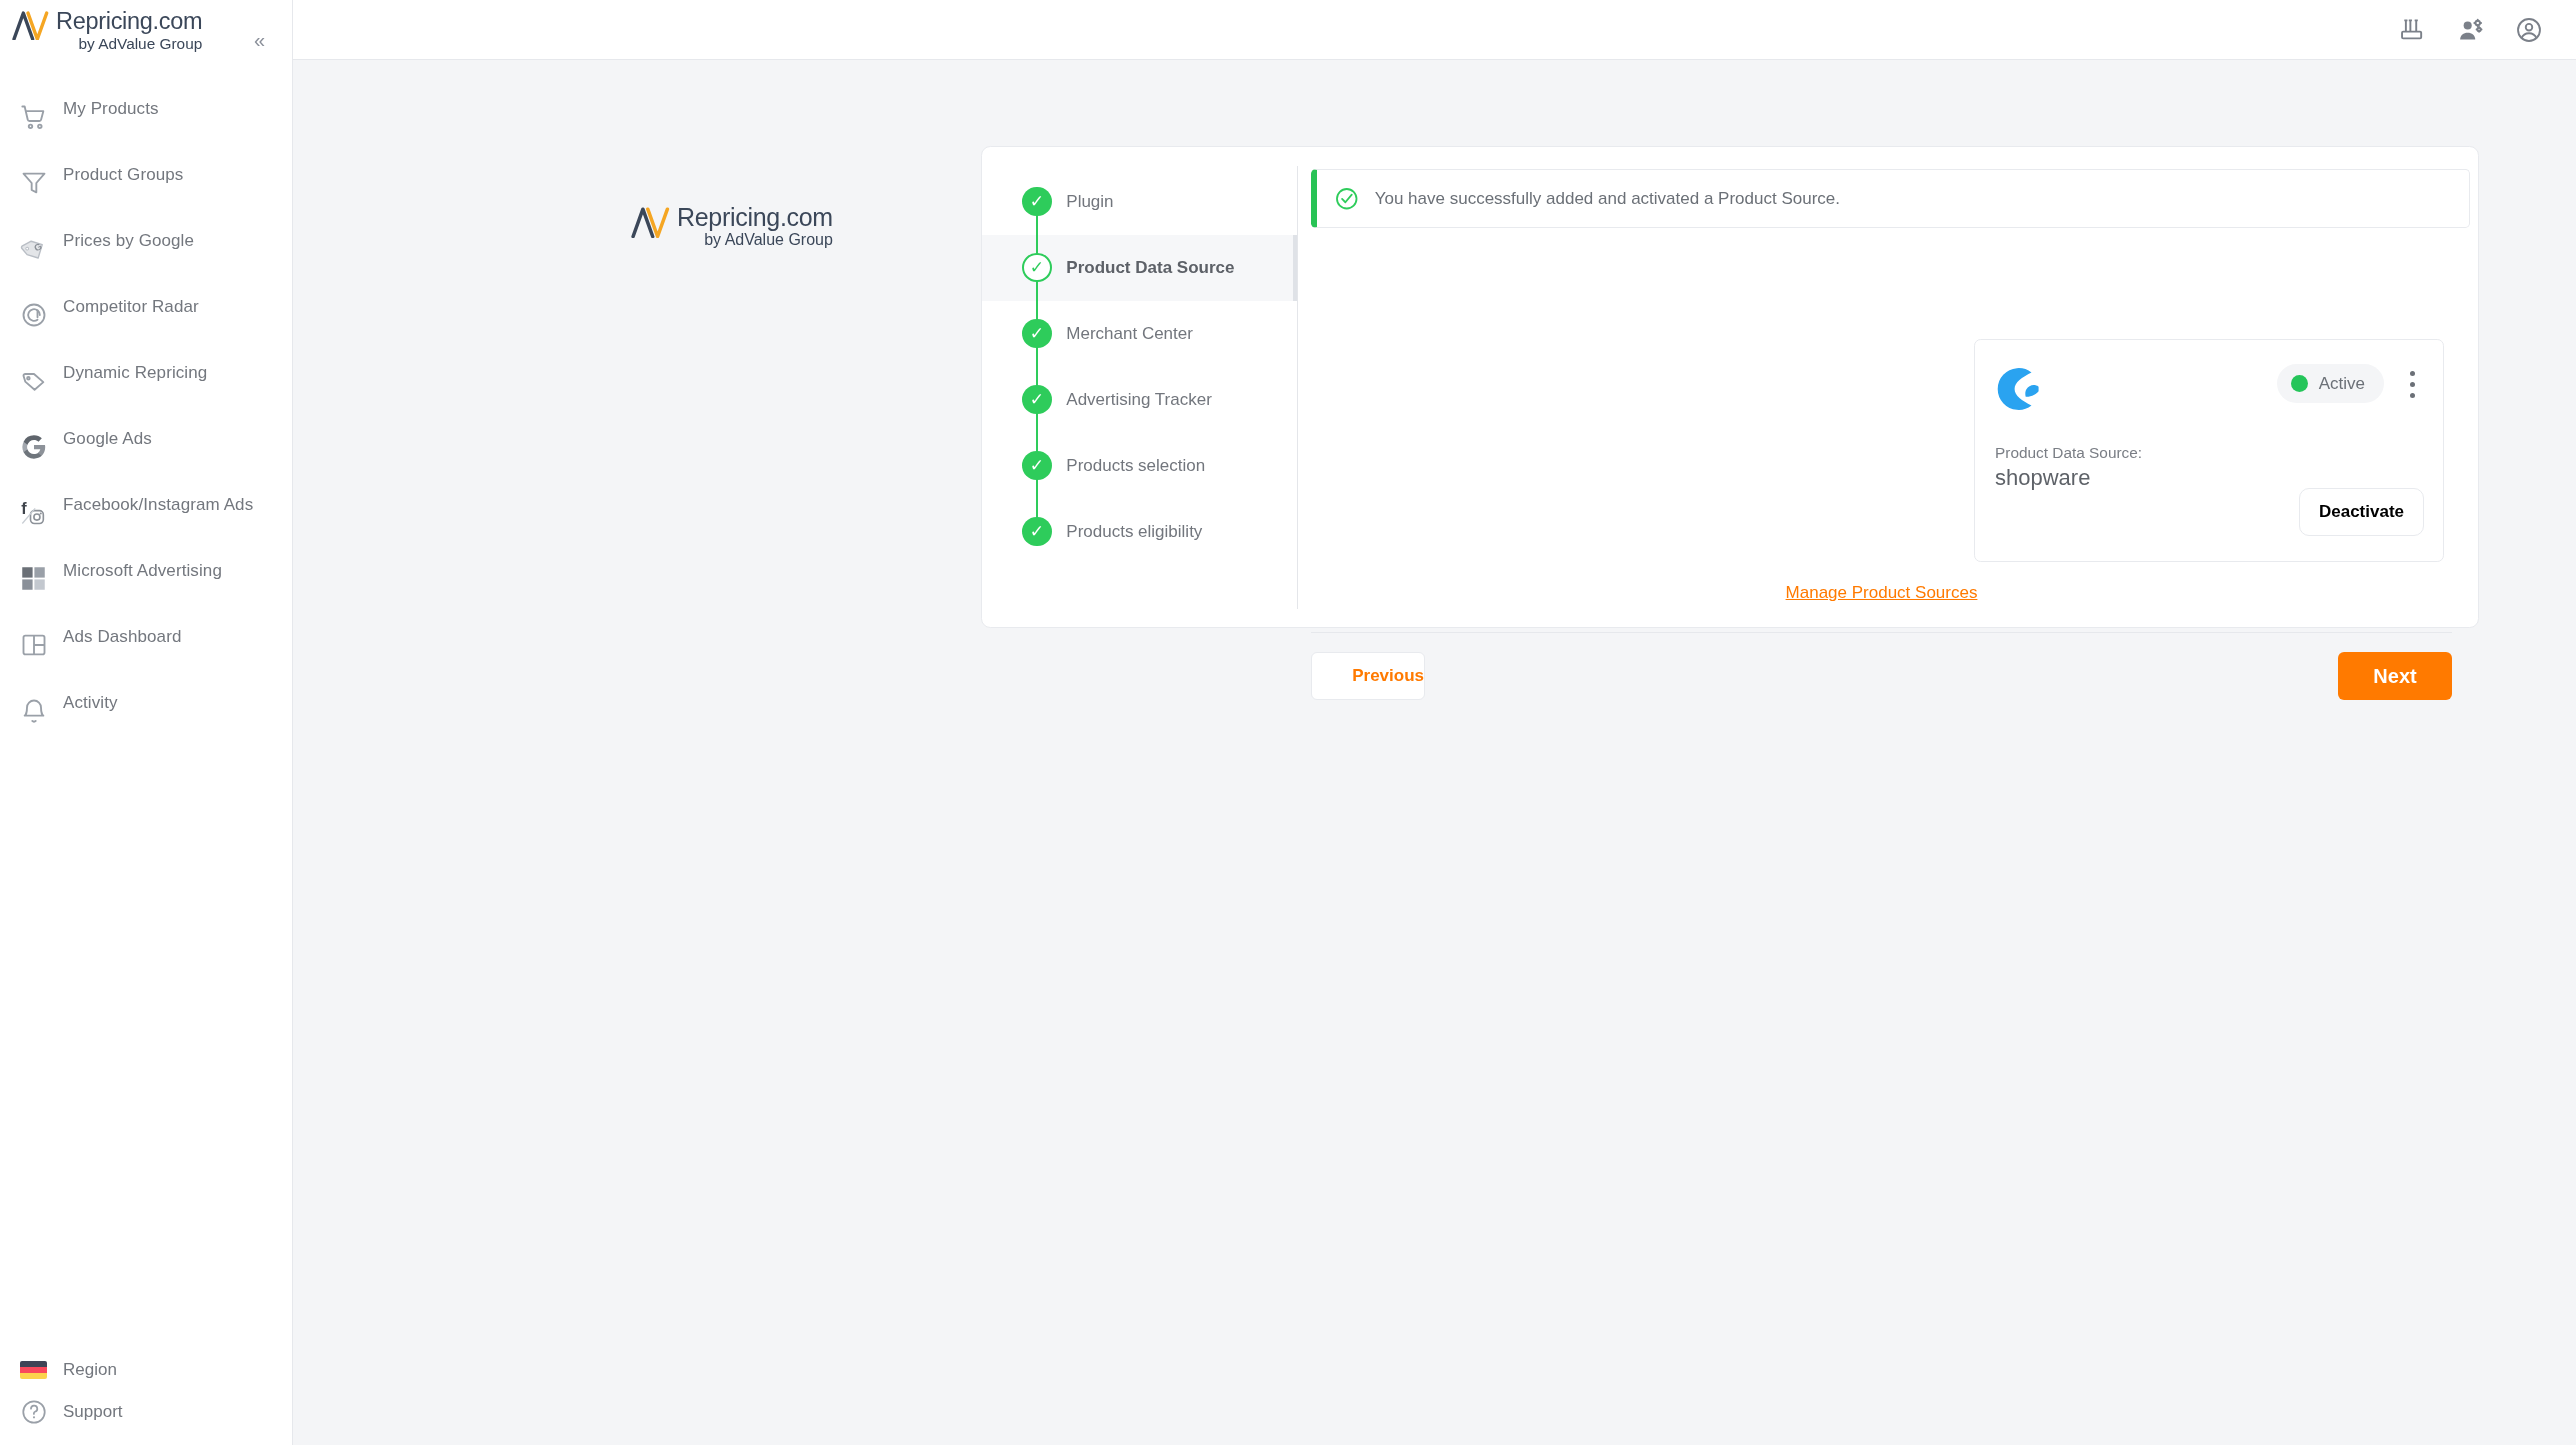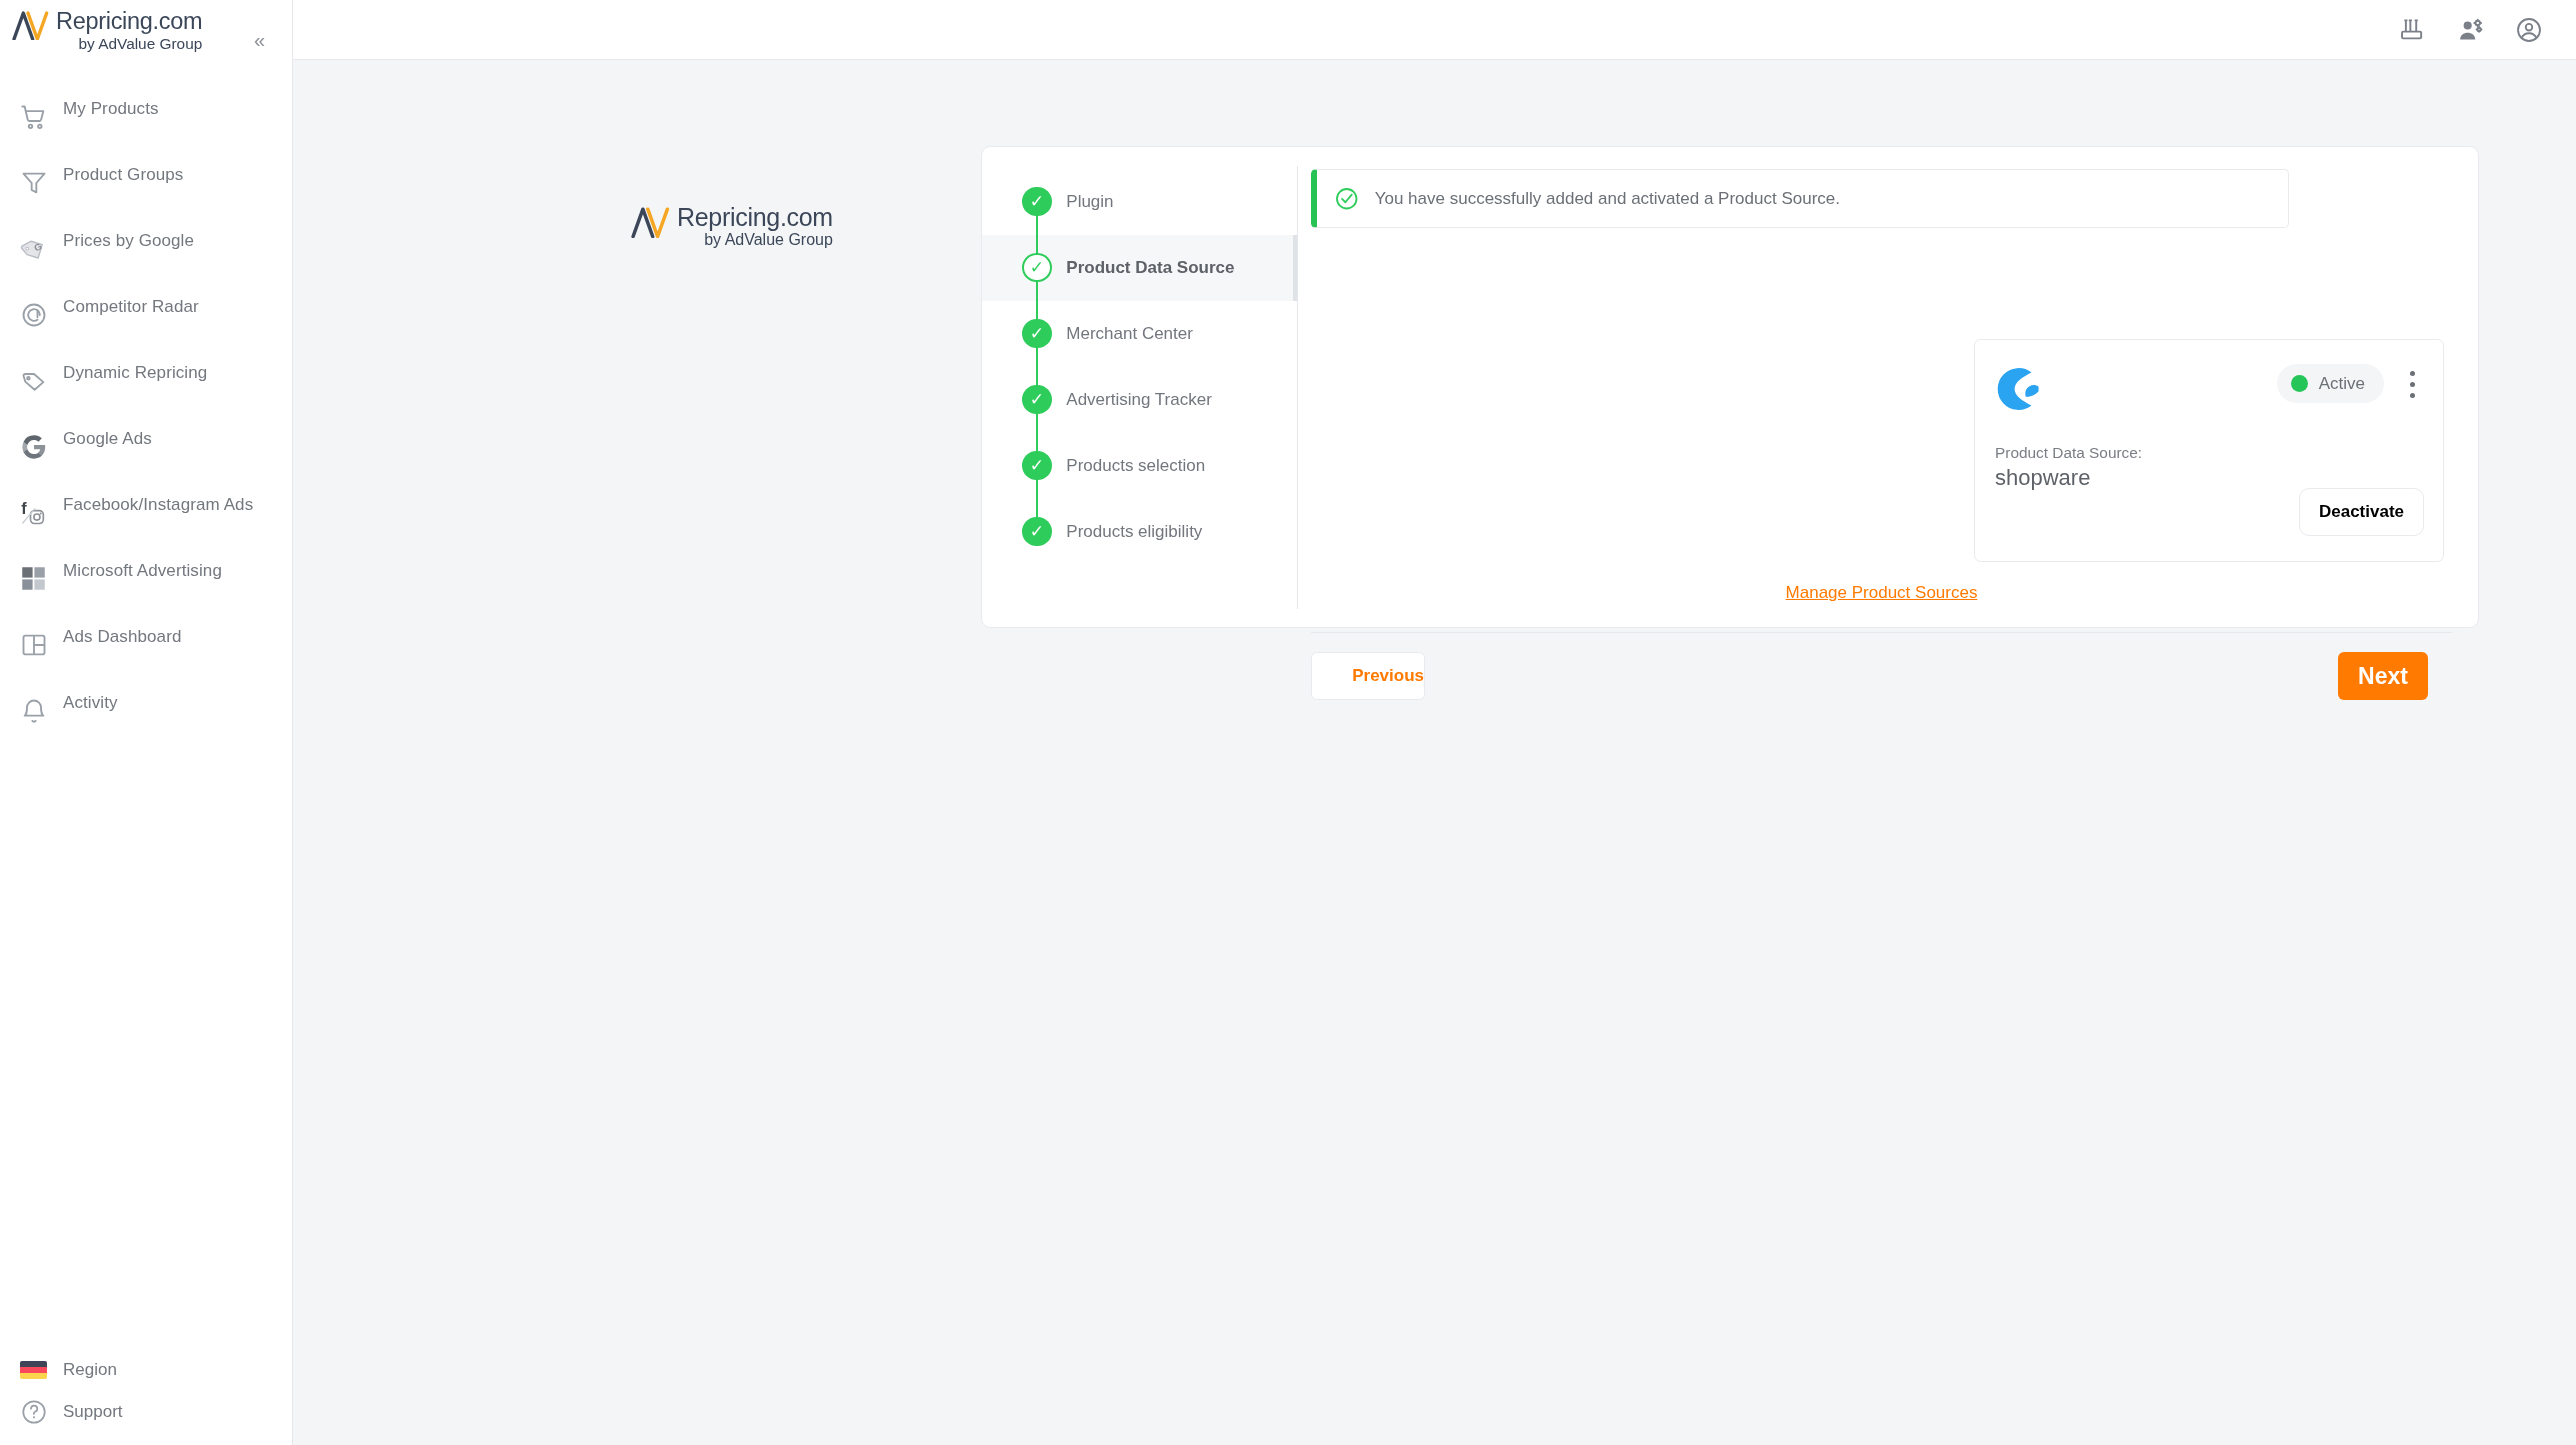--- a/index.html
+++ b/index.html
@@ -139,21 +139,21 @@
   #v-divider {
     position: absolute; left: 315px; top: 19px;
     width: 1.3px; height: 443px; background: #e4e6ea;
   }
 
   
   #right-col { position: absolute; left: 329px; top: 0; width: 1169px; height: 482px; }
 
   #alert {
     position: absolute; left: 0; top: 22px;
-    width: 978px; height: 59px;
+    width: 1159px; height: 59px;
     background: #ffffff;
     border: 1.3px solid #e8eaee;
     border-left: 6.7px solid #28c355;
     border-radius: 4.7px;
     display: flex; align-items: center; padding-left: 17.4px;
   }
   #alert-icon { width: 25.5px; height: 25.5px; color: #2ecc5b; min-width: 25.5px; }
   #alert-text { margin-left: 14.8px; font-size: 17px; color: #6b7077; }
 
   #source-card {
@@ -201,23 +201,23 @@
   }
   #prev-btn {
     position: absolute; left: 0; top: 505px;
     width: 114px; height: 48px;
     background: #ffffff; border: 1.3px solid #e8eaee; border-radius: 6px;
     color: #ff7a00; font-size: 17px; font-weight: bold;
     cursor: pointer; font-family: "Liberation Sans", sans-serif; text-align: right;
   }
   #next-btn {
     position: absolute; left: 1027px; top: 505px;
-    width: 90px; height: 48px;
+    width: 114px; height: 48px;
     background: #ff7a00; border: none; border-radius: 6px;
-    color: #ffffff; font-size: 23px; font-weight: bold;
+    color: #ffffff; font-size: 20px; font-weight: bold;
     cursor: pointer; font-family: "Liberation Sans", sans-serif;
   }
 </style>
 </head>
 <body>
 
 <div id="sidebar">
 
   <div id="brand">
     <svg class="brand-mark" viewBox="0 0 60 44">

